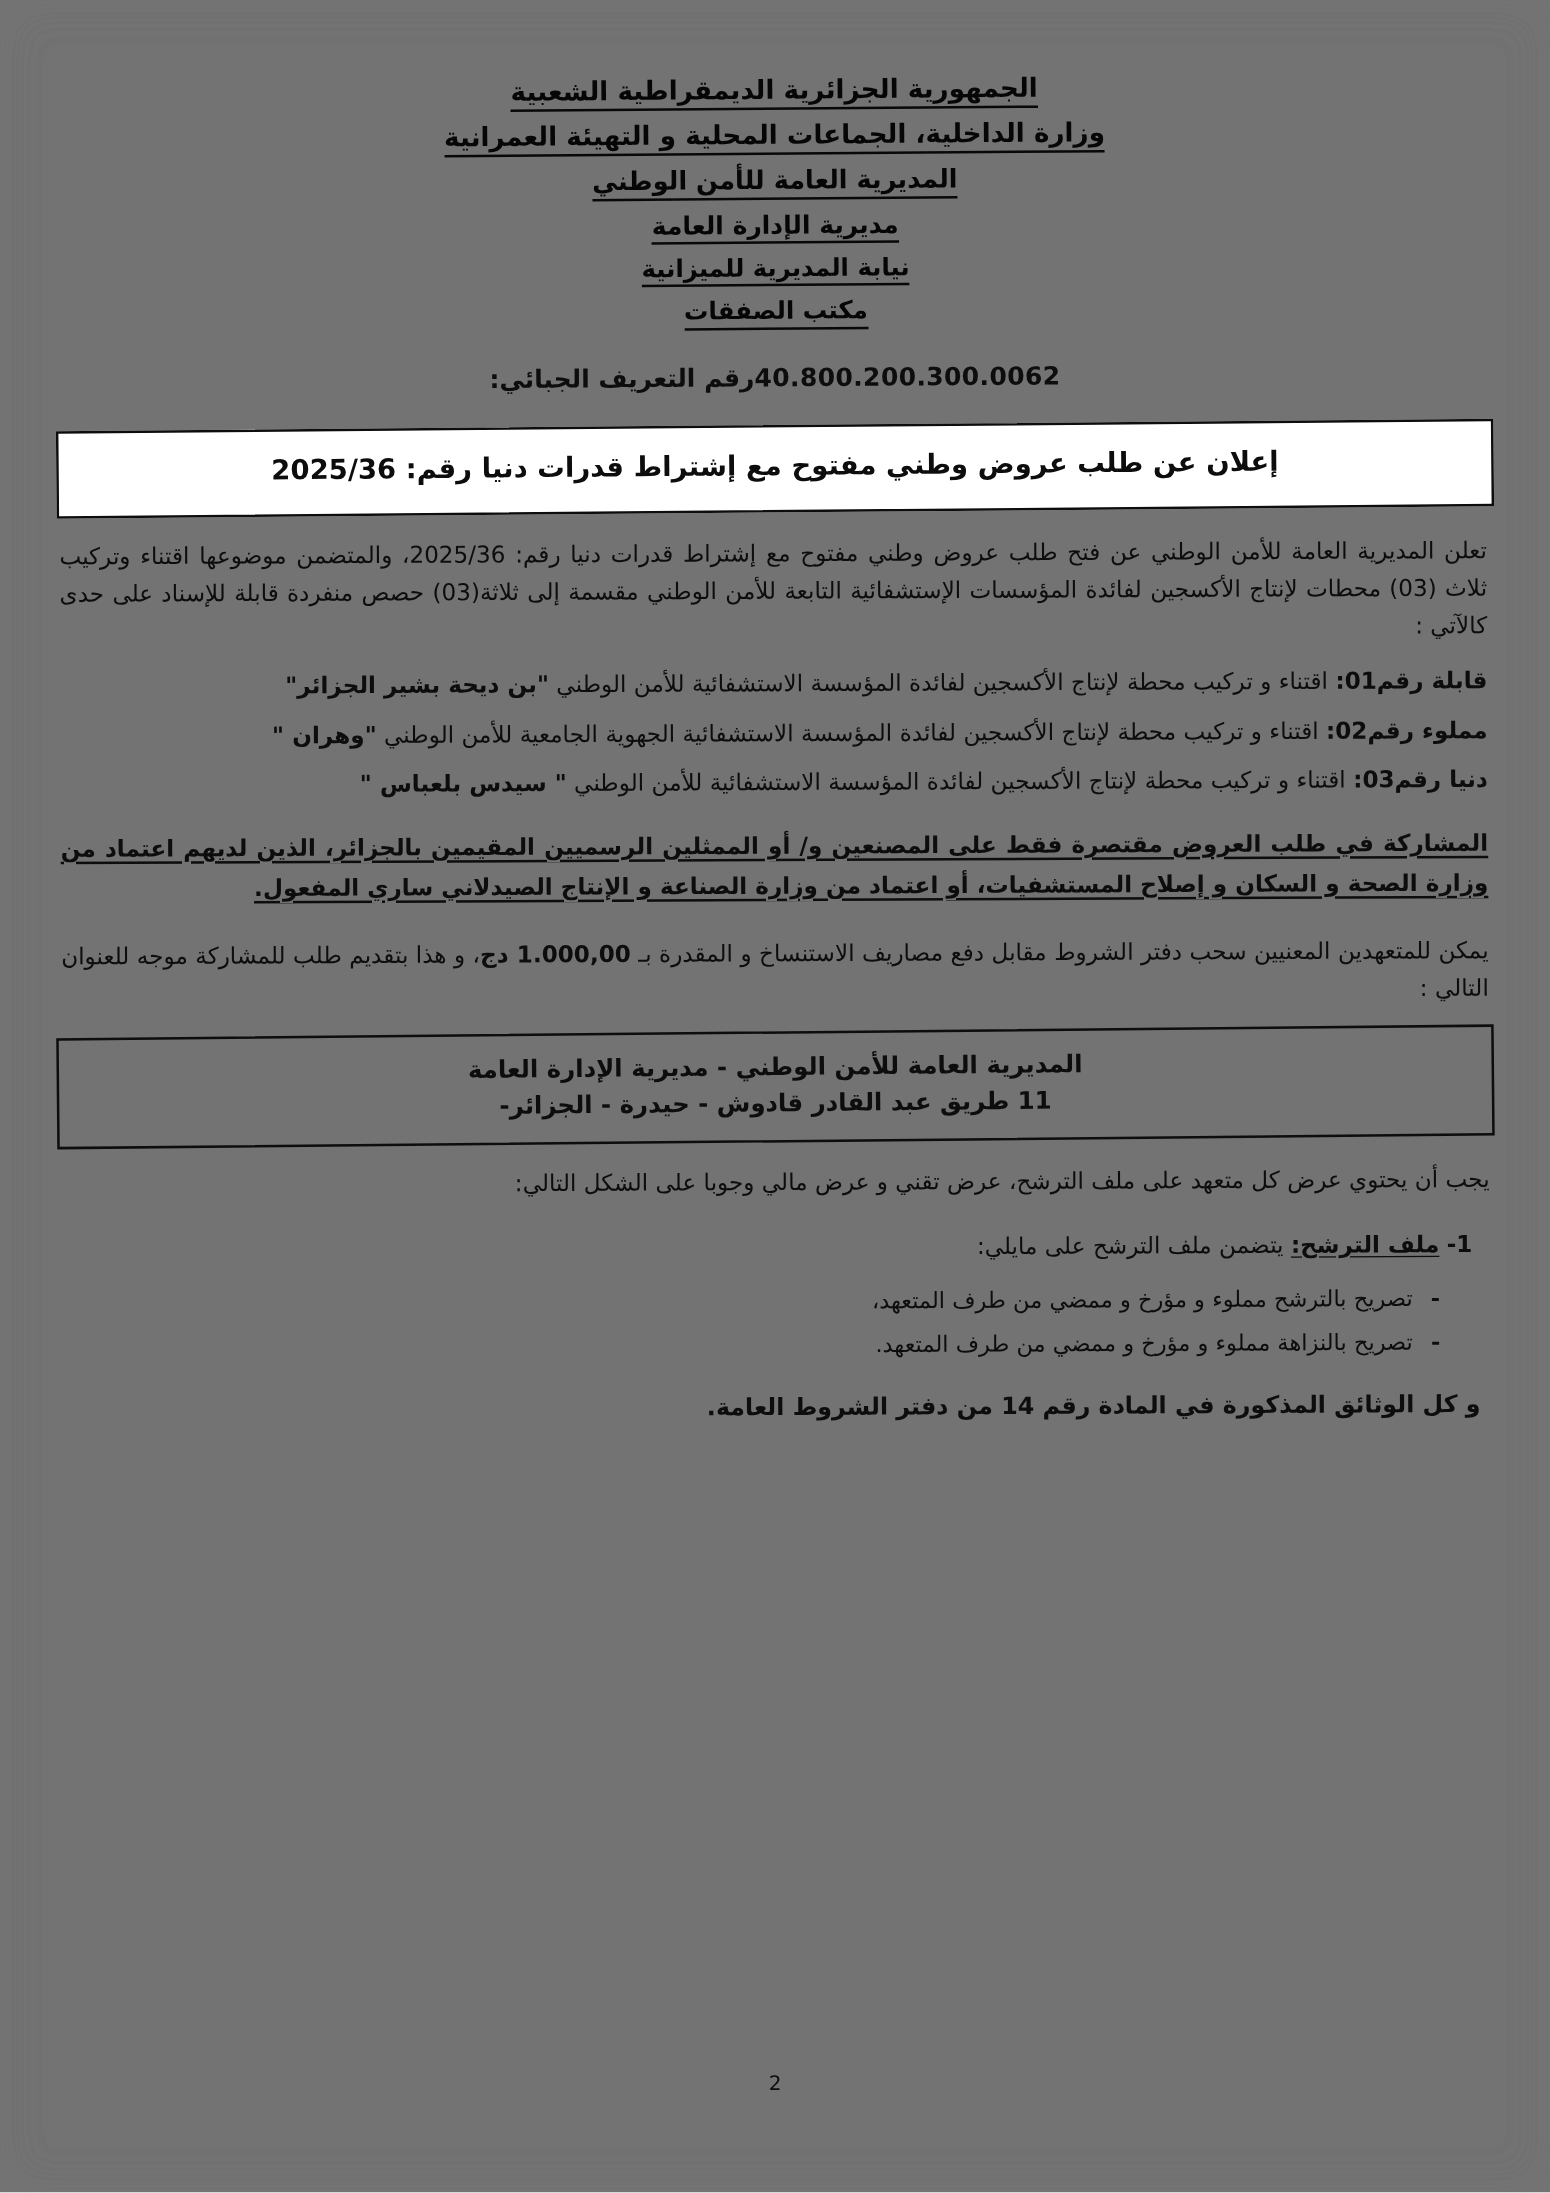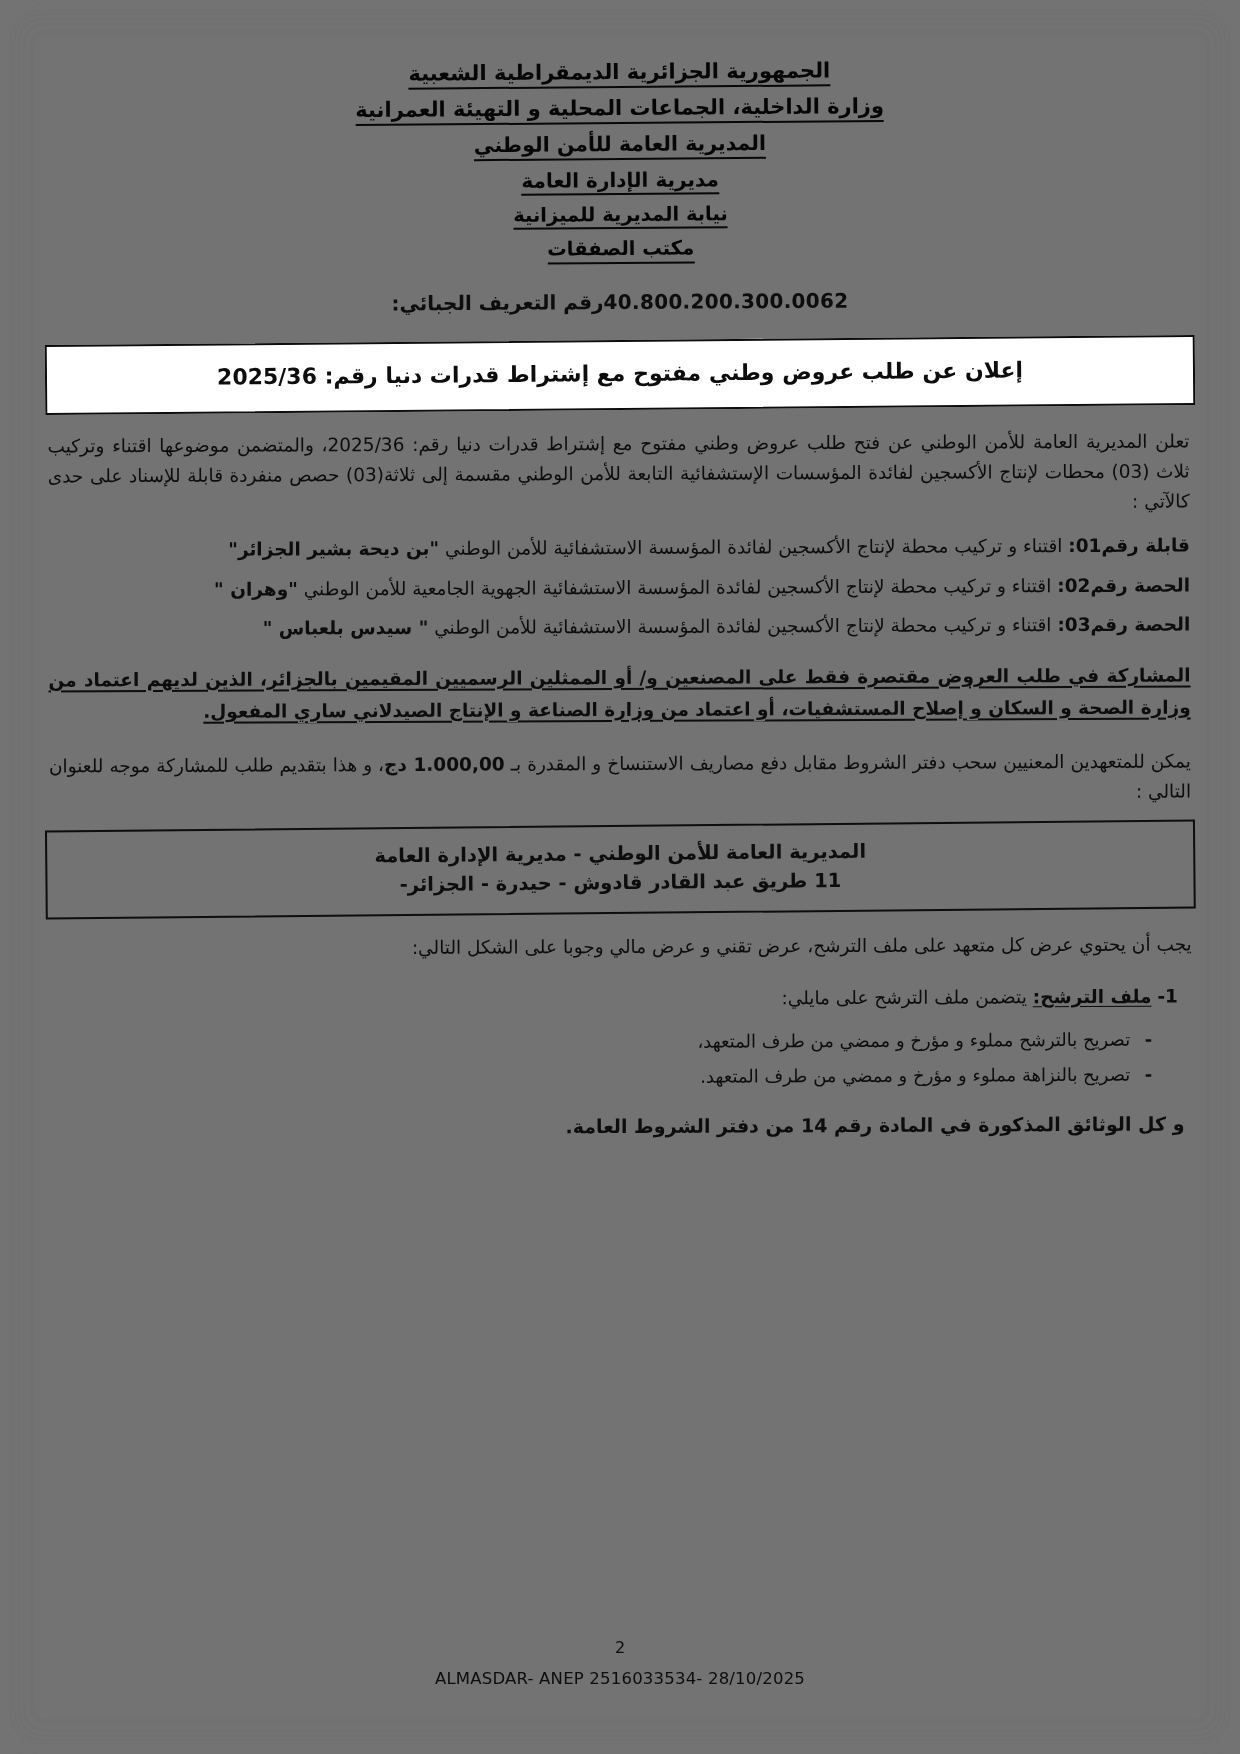--- a/index.html
+++ b/index.html
@@ -231,27 +231,27 @@
 
       <p class="par first">تعلن المديرية العامة للأمن الوطني عن فتح طلب عروض وطني مفتوح مع إشتراط قدرات دنيا رقم: 2025/36، والمتضمن موضوعها اقتناء وتركيب ثلاث (03) محطات لإنتاج الأكسجين لفائدة المؤسسات الإستشفائية التابعة للأمن الوطني مقسمة إلى ثلاثة(03) حصص منفردة قابلة للإسناد على حدى كالآتي :</p>
 
       <div class="lot">
         <span class="lbl">قابلة رقم01:</span>
         <span>اقتناء و تركيب محطة لإنتاج الأكسجين لفائدة المؤسسة الاستشفائية للأمن الوطني</span>
         <span class="site">"بن ديحة بشير الجزائر"</span>
       </div>
 
       <div class="lot">
-        <span class="lbl">الحصة رقم02:</span>
+        <span class="lbl">مملوء رقم02:</span>
         <span>اقتناء و تركيب محطة لإنتاج الأكسجين لفائدة المؤسسة الاستشفائية الجهوية الجامعية للأمن الوطني</span>
         <span class="site">"وهران "</span>
       </div>
 
       <div class="lot">
-        <span class="lbl">الحصة رقم03:</span>
+        <span class="lbl">دنيا رقم03:</span>
         <span>اقتناء و تركيب محطة لإنتاج الأكسجين لفائدة المؤسسة الاستشفائية للأمن الوطني</span>
         <span class="site">" سيدس بلعباس "</span>
       </div>
 
       <p class="notice">المشاركة في طلب العروض مقتصرة فقط على المصنعين و/ أو الممثلين الرسميين المقيمين بالجزائر، الذين لديهم اعتماد من وزارة الصحة و السكان و إصلاح المستشفيات، أو اعتماد من وزارة الصناعة و الإنتاج الصيدلاني ساري المفعول.</p>
 
       <p class="withdraw"><span>يمكن للمتعهدين المعنيين سحب دفتر الشروط مقابل دفع مصاريف الاستنساخ و المقدرة بـ </span><span class="amt">1.000,00 دج</span><span>، و هذا بتقديم طلب للمشاركة موجه للعنوان التالي :</span></p>
 
       <div class="addr-box">
         <div class="l">المديرية العامة للأمن الوطني - مديرية الإدارة العامة</div>
@@ -270,15 +270,14 @@
         <li>تصريح بالنزاهة مملوء و مؤرخ و ممضي من طرف المتعهد.</li>
       </ul>
 
       <p class="closing">و كل الوثائق المذكورة في المادة رقم 14 من دفتر الشروط العامة.</p>
 
     </div>
   </div>
 
   <div class="footer">
     <div class="pg">2</div>
-    <div class="anep">ALMASDAR- ANEP 2516033534- 28/10/2025</div>
   </div>
 </div>
 
 </body></html>

